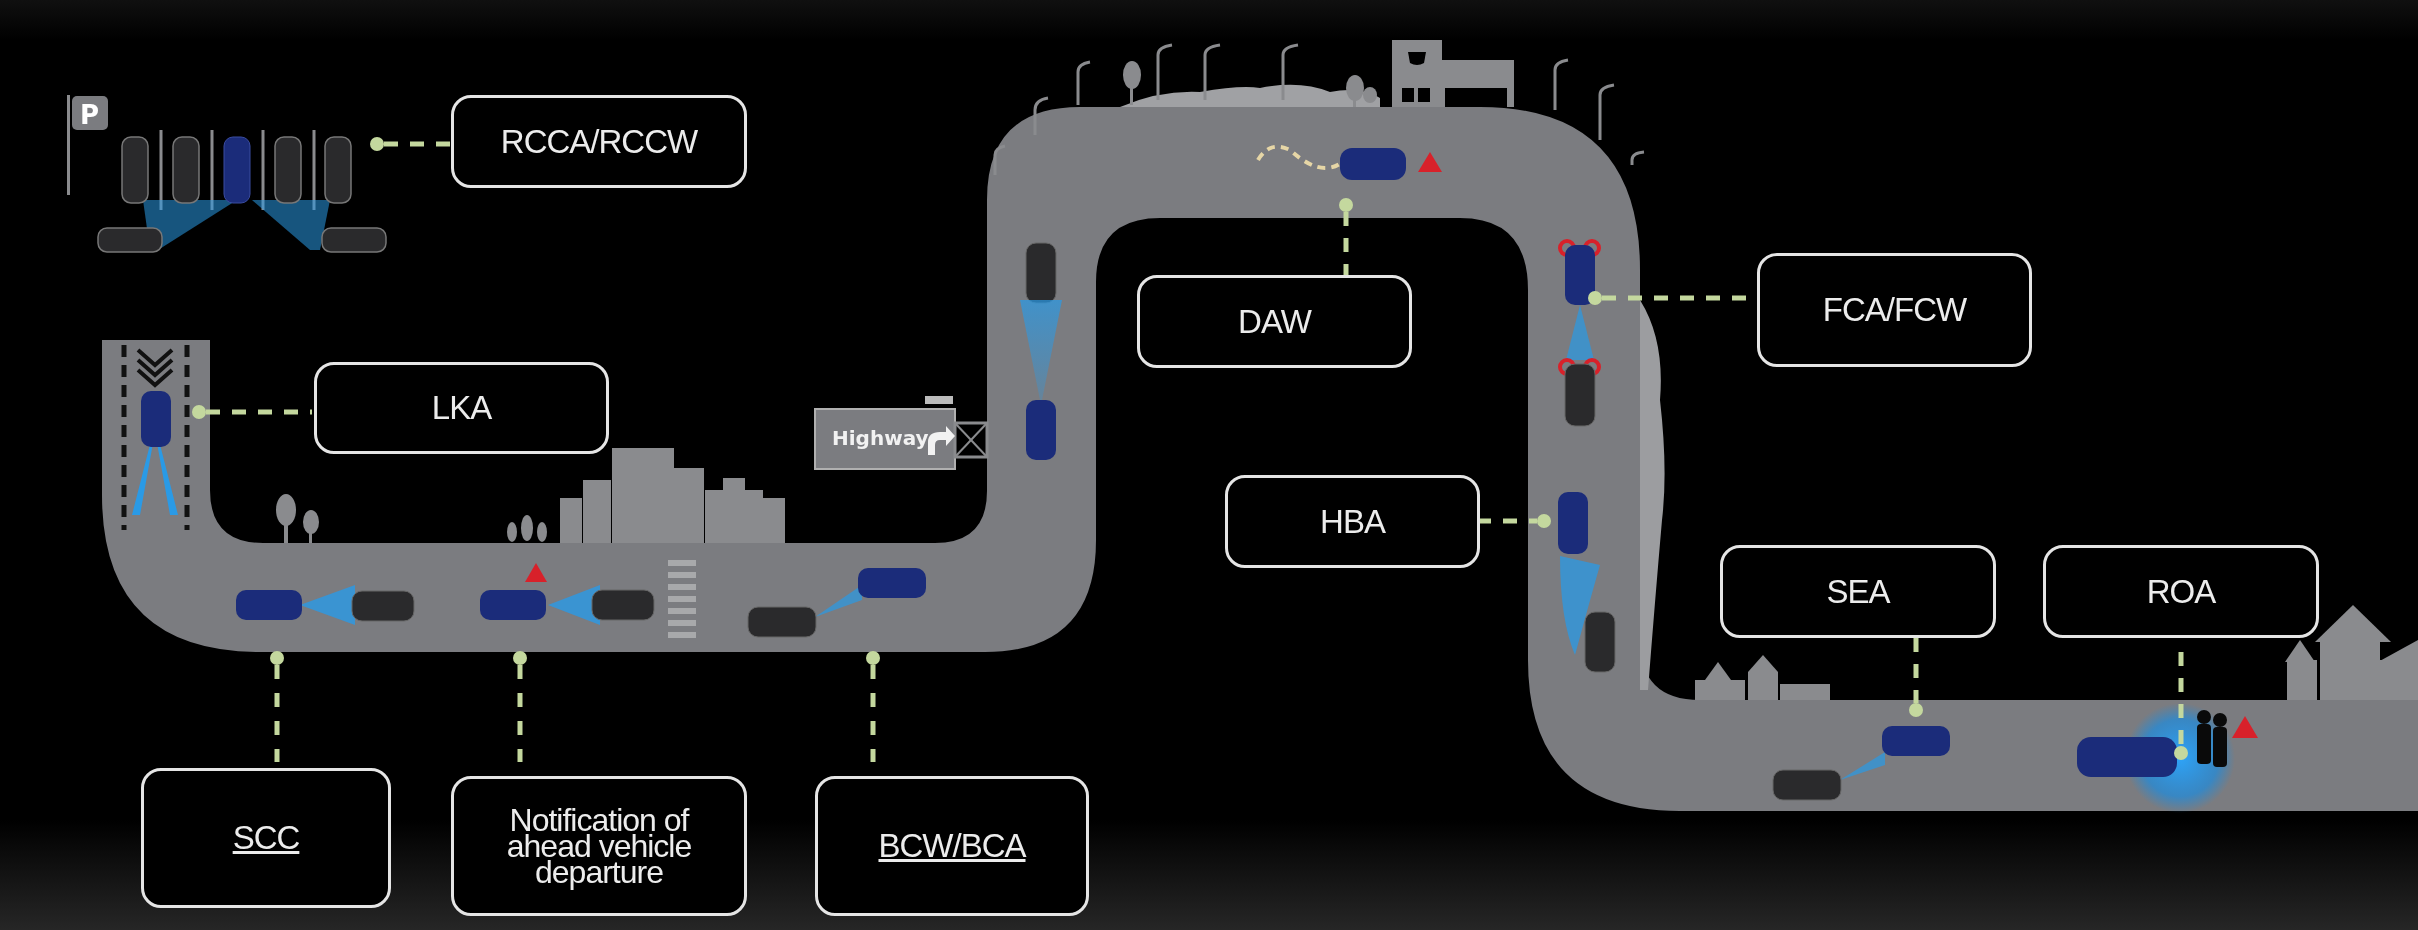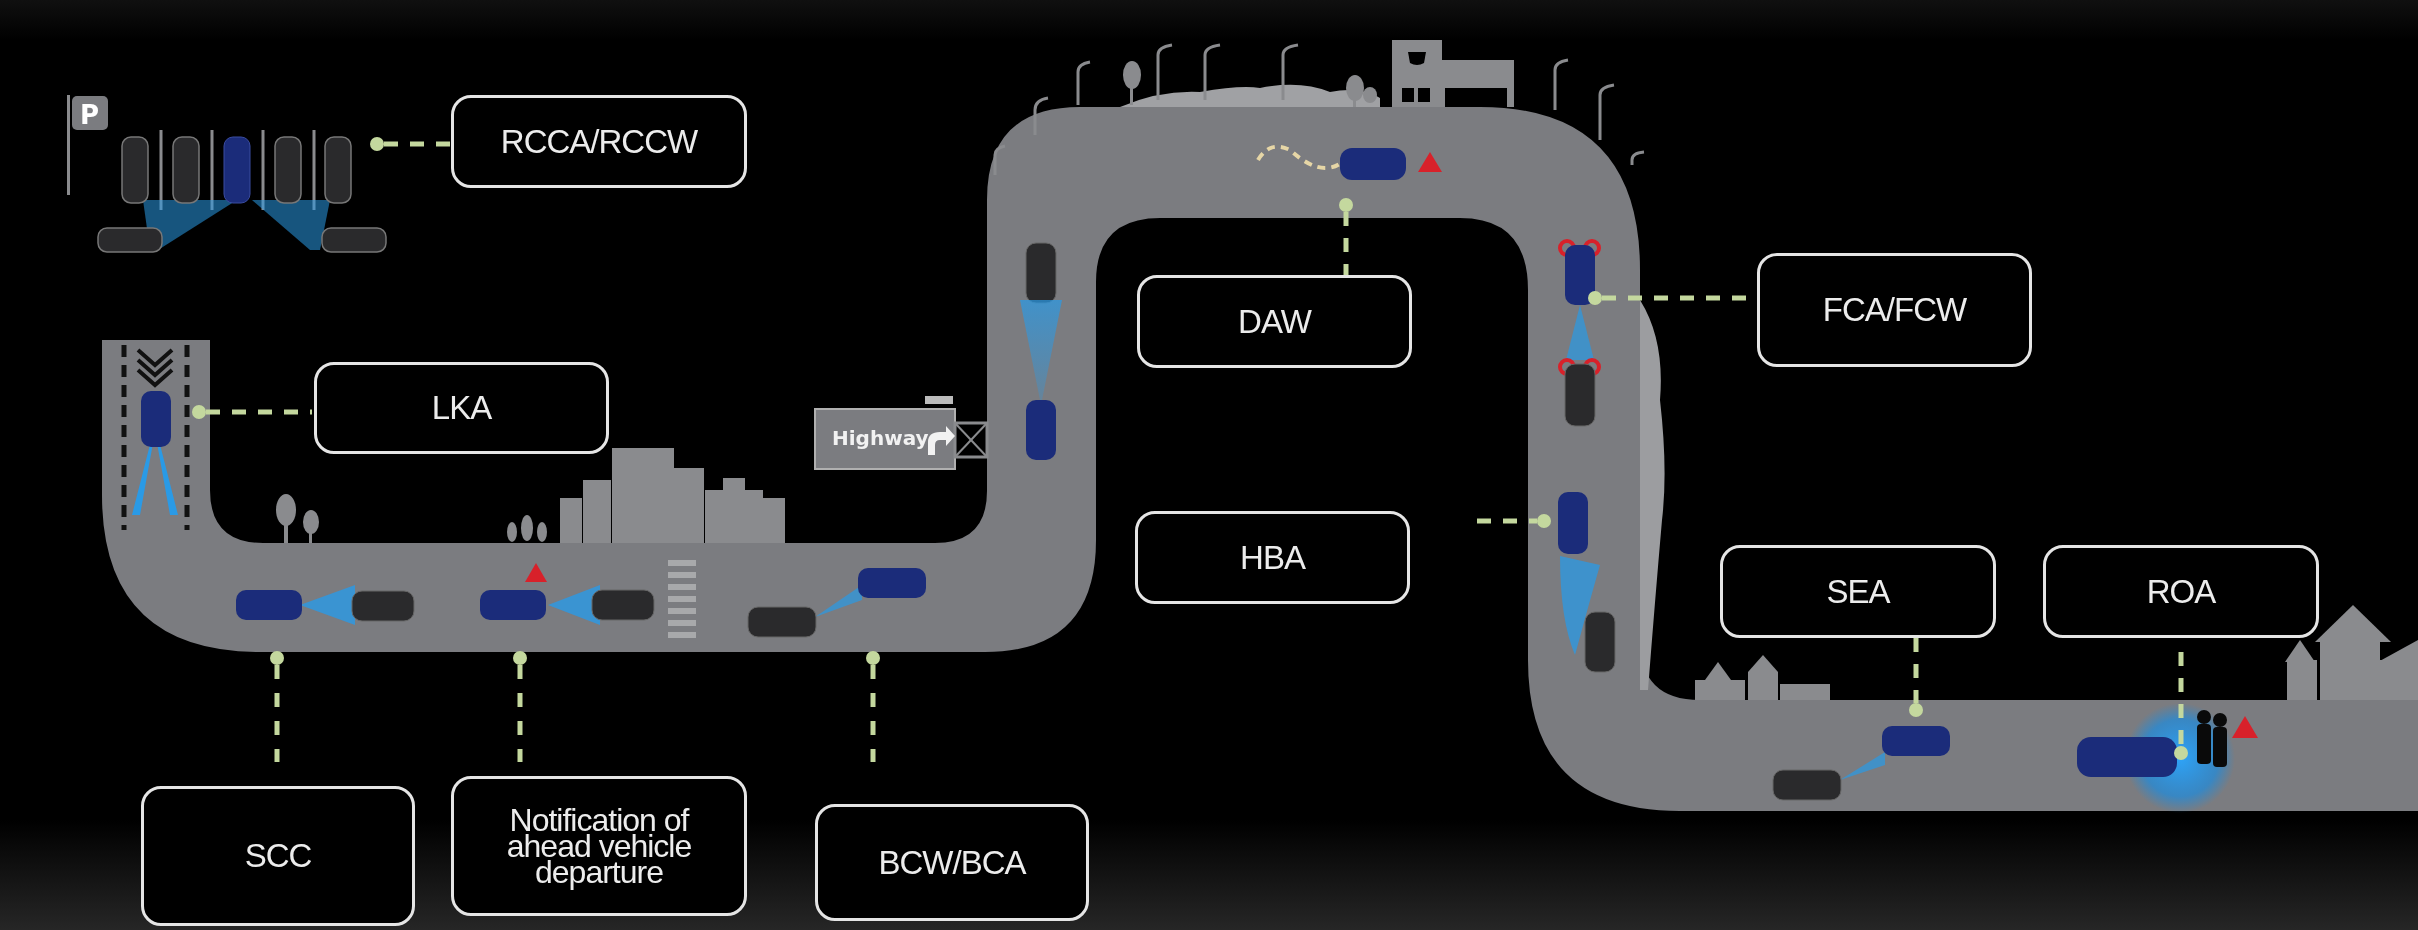--- a/index.html
+++ b/index.html
@@ -244,38 +244,38 @@
       <line x1="2181" y1="652" x2="2181" y2="746" stroke-dasharray="14 12"></line>
   </g>
 </svg>
 
 <div class="feat-box" style="left:451px;top:95px;width:296px;height:93px;">
   <span>RCCA/RCCW</span>
 </div>
 <div class="feat-box" style="left:314px;top:362px;width:295px;height:92px;">
   <span>LKA</span>
 </div>
-<div class="feat-box" style="left:141px;top:786px;width:274px;height:140px;">
+<div class="feat-box" style="left:141px;top:768px;width:250px;height:140px;text-decoration:underline;">
   <span>SCC</span>
 </div>
 <div class="feat-box multi" style="left:451px;top:776px;width:296px;height:140px;">
   <span>Notification of</span>
   <span>ahead vehicle</span>
   <span>departure</span>
 </div>
-<div class="feat-box" style="left:815px;top:804px;width:274px;height:117px;">
+<div class="feat-box" style="left:815px;top:776px;width:274px;height:140px;text-decoration:underline;">
   <span>BCW/BCA</span>
 </div>
 <div class="feat-box" style="left:1137px;top:275px;width:275px;height:93px;">
   <span>DAW</span>
 </div>
 <div class="feat-box" style="left:1757px;top:253px;width:275px;height:114px;">
   <span>FCA/FCW</span>
 </div>
-<div class="feat-box" style="left:1135px;top:475px;width:275px;height:93px;margin-top:36px;">
+<div class="feat-box" style="left:1225px;top:475px;width:255px;height:93px;">
   <span>HBA</span>
 </div>
 <div class="feat-box" style="left:1720px;top:545px;width:276px;height:93px;">
   <span>SEA</span>
 </div>
 <div class="feat-box" style="left:2043px;top:545px;width:276px;height:93px;">
   <span>ROA</span>
 </div>
 
 </body></html>

